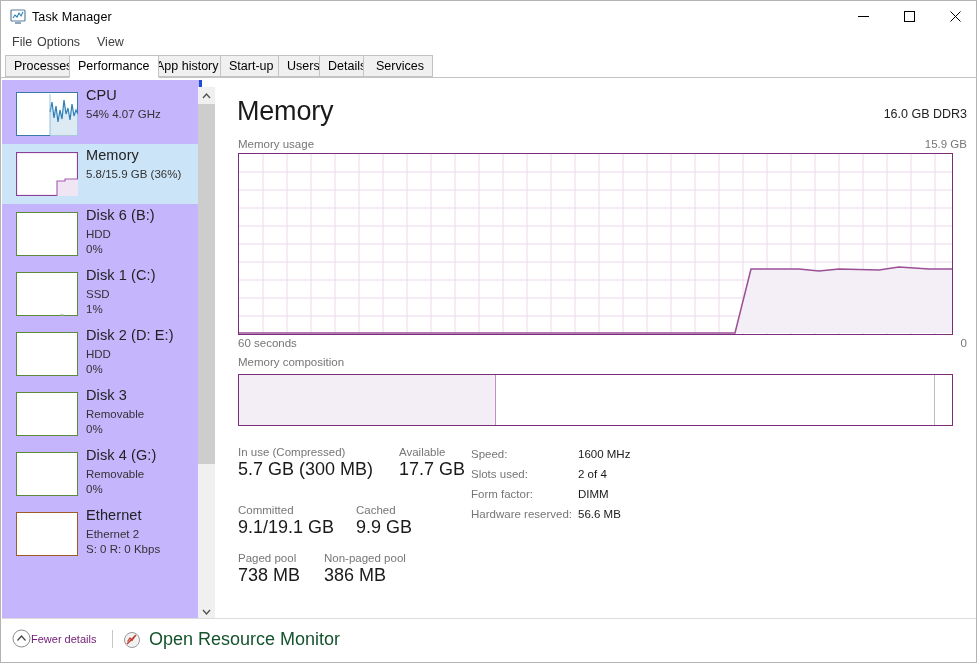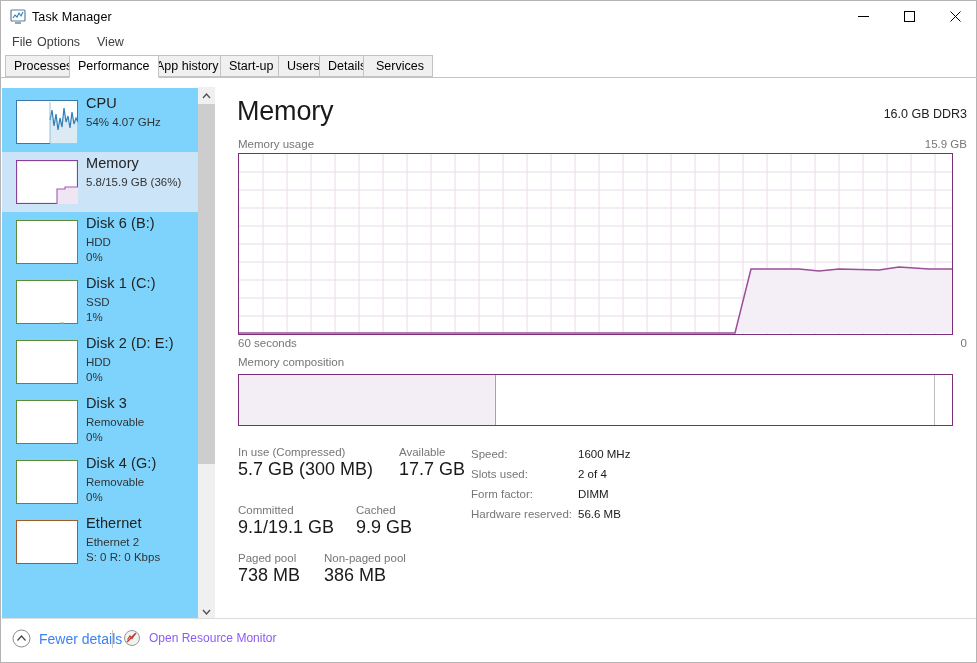--- a/index.html
+++ b/index.html
@@ -31,21 +31,21 @@
   .m-view{left:92px;}
 
   
   .tabstrip{position:absolute;left:0;top:54px;width:100%;height:23px;}
   .tabline{position:absolute;left:0;top:22px;width:977px;height:1px;background:#c3c3c3;}
   .tab{position:absolute;top:0;height:22px;line-height:21px;padding:0 8px;font-size:12.5px;color:#000;
        border:1px solid #c3c3c3;background:#f0f0f0;box-sizing:border-box;cursor:default;white-space:nowrap;}
   .tab.active{background:#fff;border-bottom:1px solid #fff;z-index:3;height:23px;}
 
   
-  .sidebar{position:absolute;left:1px;top:87px;width:197px;height:540px;background:#7dd3fc;overflow:hidden;
+  .sidebar{position:absolute;left:1px;top:79px;width:197px;height:540px;background:#c4b5fd;overflow:hidden;
            border-right:3px solid #1d4ed8;}
   .side-item{position:absolute;left:0;width:196px;height:60px;cursor:default;}
   .side-item.sel{background:#cce4f7;}
   .mini{position:absolute;left:14px;top:8px;width:62px;height:44px;background:#fff;box-sizing:border-box;overflow:hidden;}
   .mini svg{display:block;}
   .si-title{position:absolute;left:84px;top:3px;font-size:14.5px;color:#222;white-space:nowrap;letter-spacing:.1px;}
   .si-sub1{position:absolute;left:84px;top:24px;font-size:11.5px;color:#333;white-space:nowrap;}
   .si-sub2{position:absolute;left:84px;top:39px;font-size:11.5px;color:#333;white-space:nowrap;}
   .si-sub-single{position:absolute;left:84px;top:24px;font-size:11.5px;color:#333;white-space:nowrap;}
 
@@ -83,24 +83,24 @@
   .stat .val{font-size:18px;color:#1a1a1a;margin-top:1px;white-space:nowrap;font-weight:400;}
 
   .specs{position:absolute;left:255px;top:368px;}
   .spec-row{position:relative;height:20px;}
   .spec-lbl{position:absolute;left:0;top:0;font-size:11.5px;color:#767676;white-space:nowrap;}
   .spec-val{position:absolute;left:107px;top:0;font-size:11.5px;color:#1a1a1a;white-space:nowrap;}
 
   
   .footer{position:absolute;left:1px;bottom:1px;width:974px;height:42px;background:#fff;border-top:1px solid #dcdcdc;}
   .fewer{position:absolute;left:10px;top:10px;display:flex;align-items:center;cursor:default;}
-  .fewer-lbl{margin-left:8px;font-size:14px;color:#3b82f6;}
+  .fewer-lbl{font-size:11px;color:#701a75;}
   .fsep{position:absolute;left:110px;top:11px;width:1px;height:18px;background:#c8c8c8;}
   .resmon{position:absolute;left:121px;top:10px;display:flex;align-items:center;cursor:pointer;}
-  .resmon-lbl{margin-left:8px;font-size:12px;color:#8b5cf6;}
+  .resmon-lbl{margin-left:8px;font-size:18px;color:#14532d;}
 </style>
 </head>
 <body>
 
 <div id="app">
 
   <div class="titlebar">
     <span class="tb-icon">
       <svg width="18" height="16" viewBox="0 0 18 16">
         <rect x="2" y="1" width="14" height="11" rx="1" fill="#ffffff" stroke="#5b7f9e" stroke-width="1.2"></rect>

